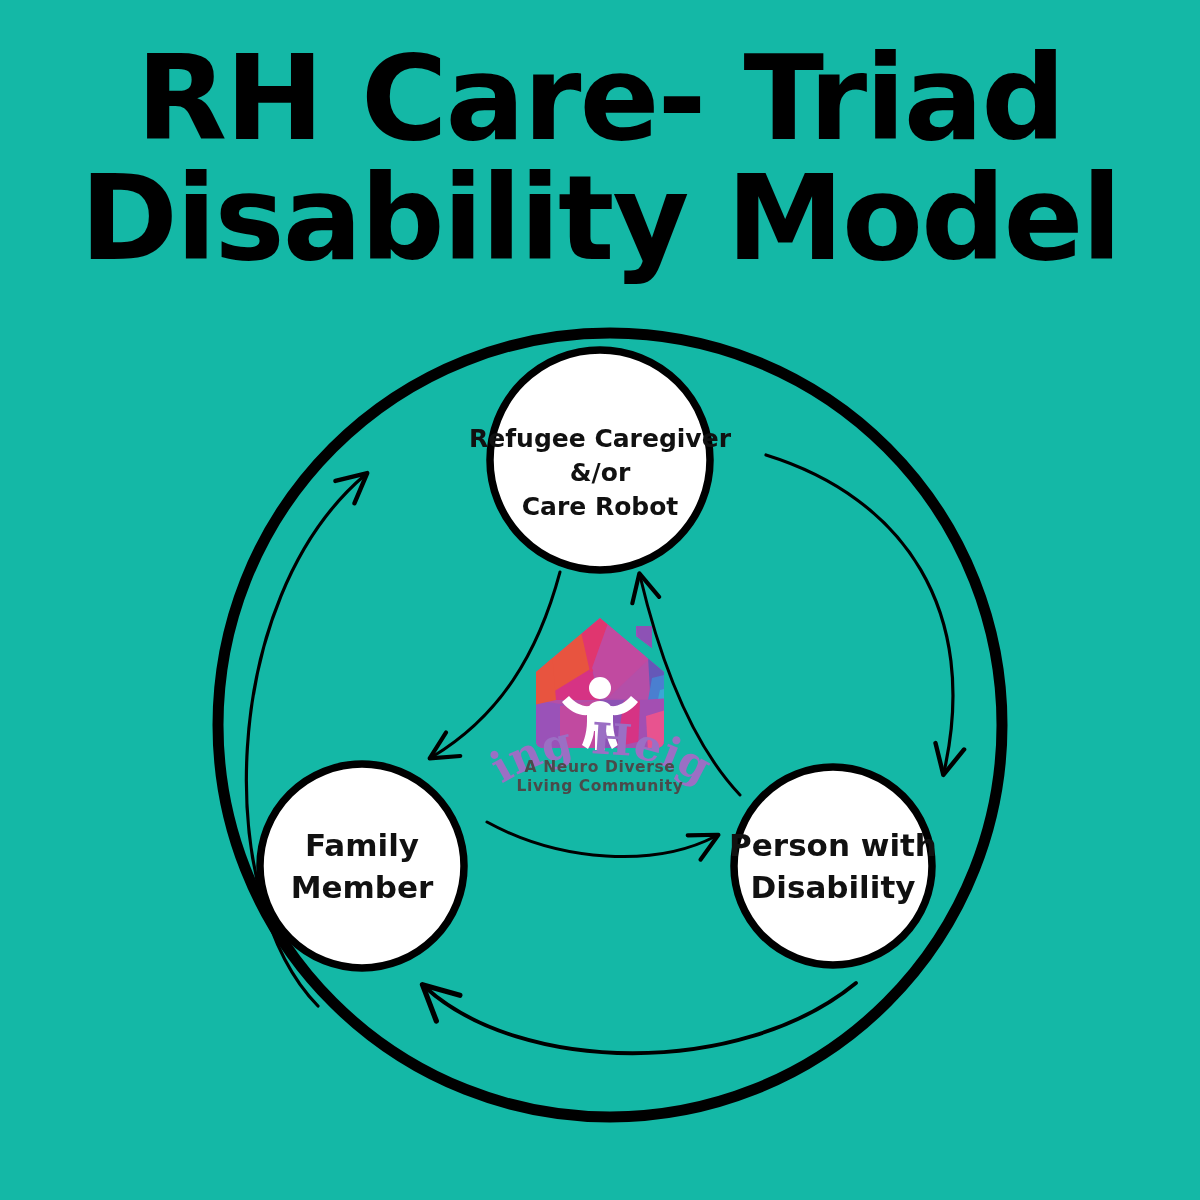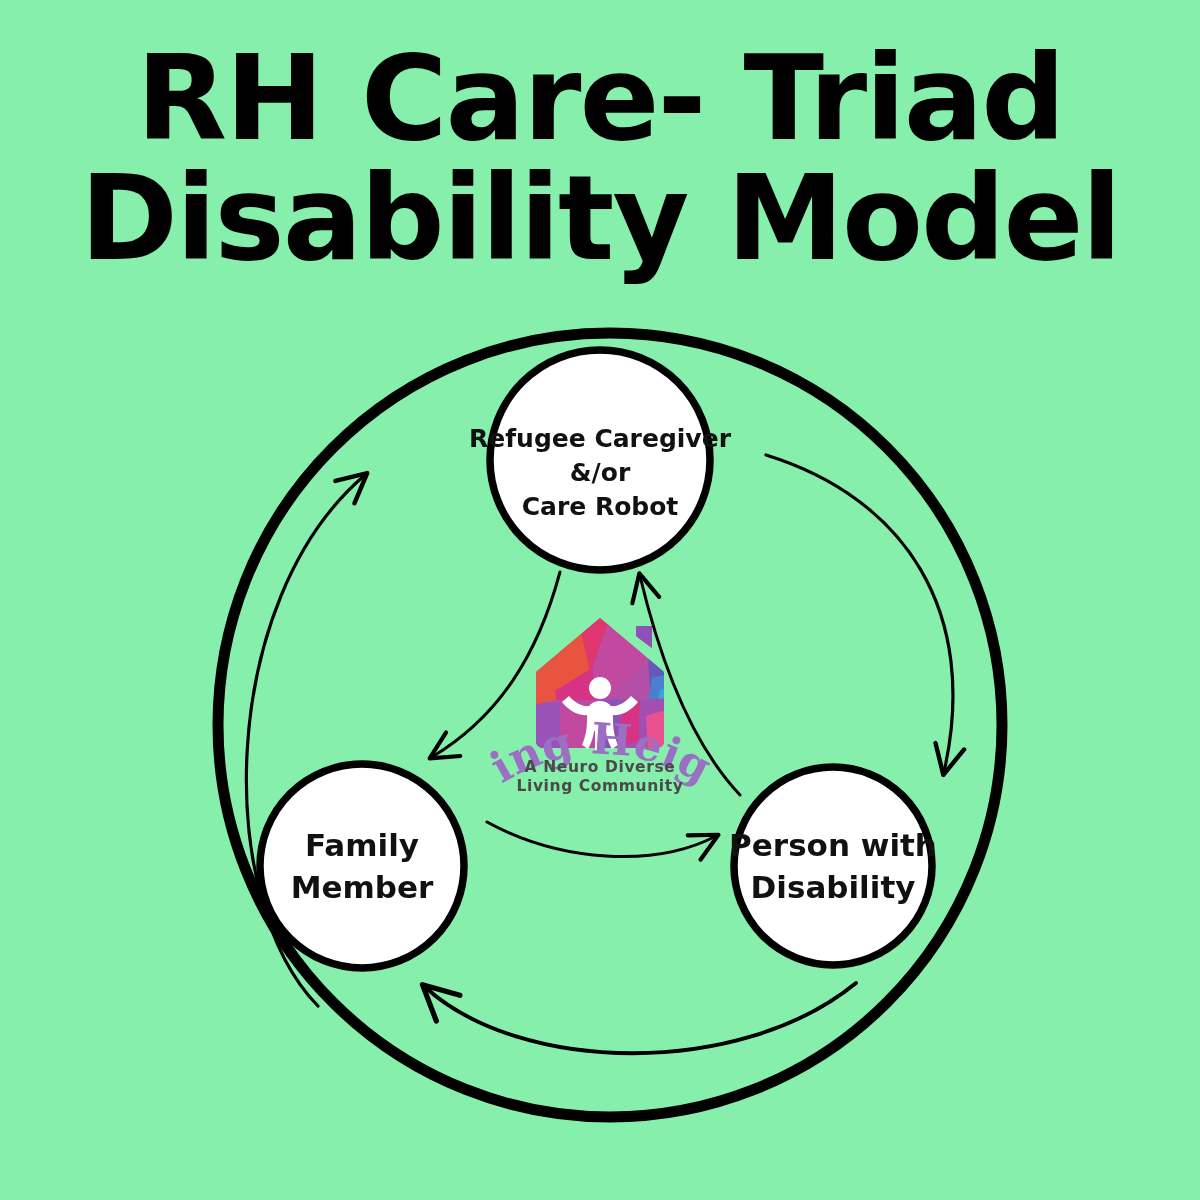--- a/index.html
+++ b/index.html
@@ -10,21 +10,21 @@
   body {
     width: 1200px;
     height: 1200px;
     font-family: "Liberation Sans", sans-serif;
     overflow: hidden;
   }
   #stage {
     position: relative;
     width: 1200px;
     height: 1200px;
-    background: #86efac;
+    background: #14b8a6;
   }
 
   
   .title-block {
     position: absolute;
     left: 0;
     top: 38px;
     width: 1200px;
     text-align: center;
     line-height: 1.02;

